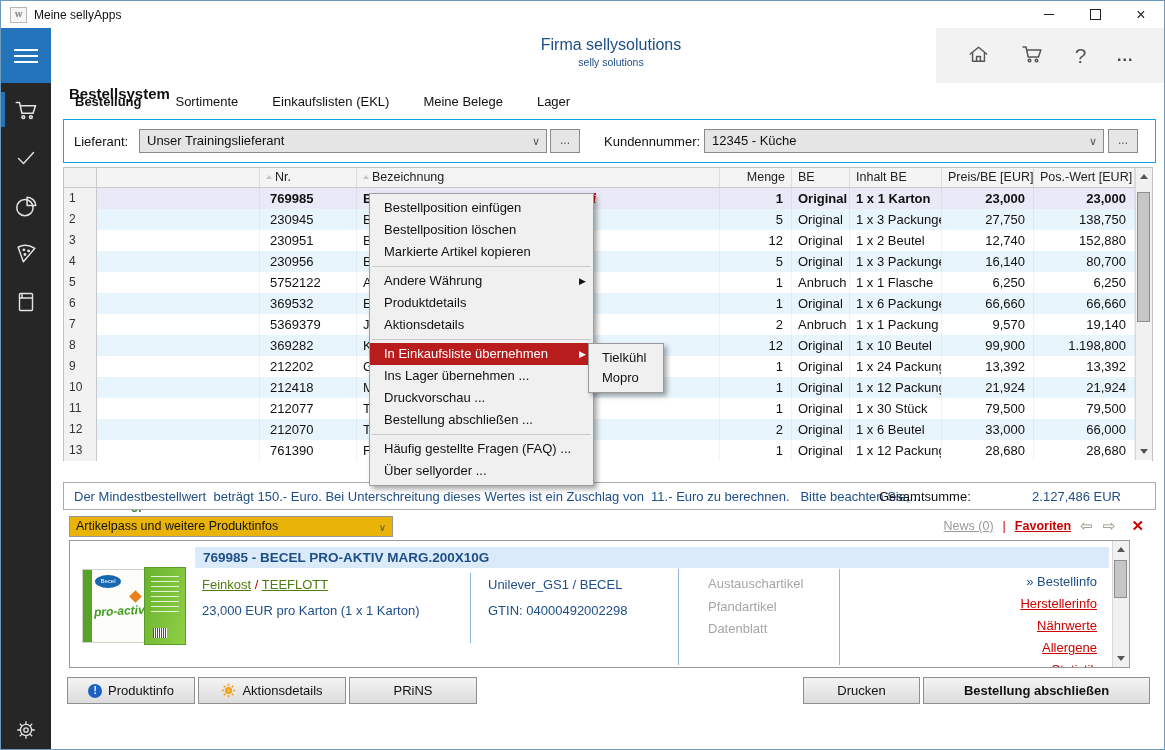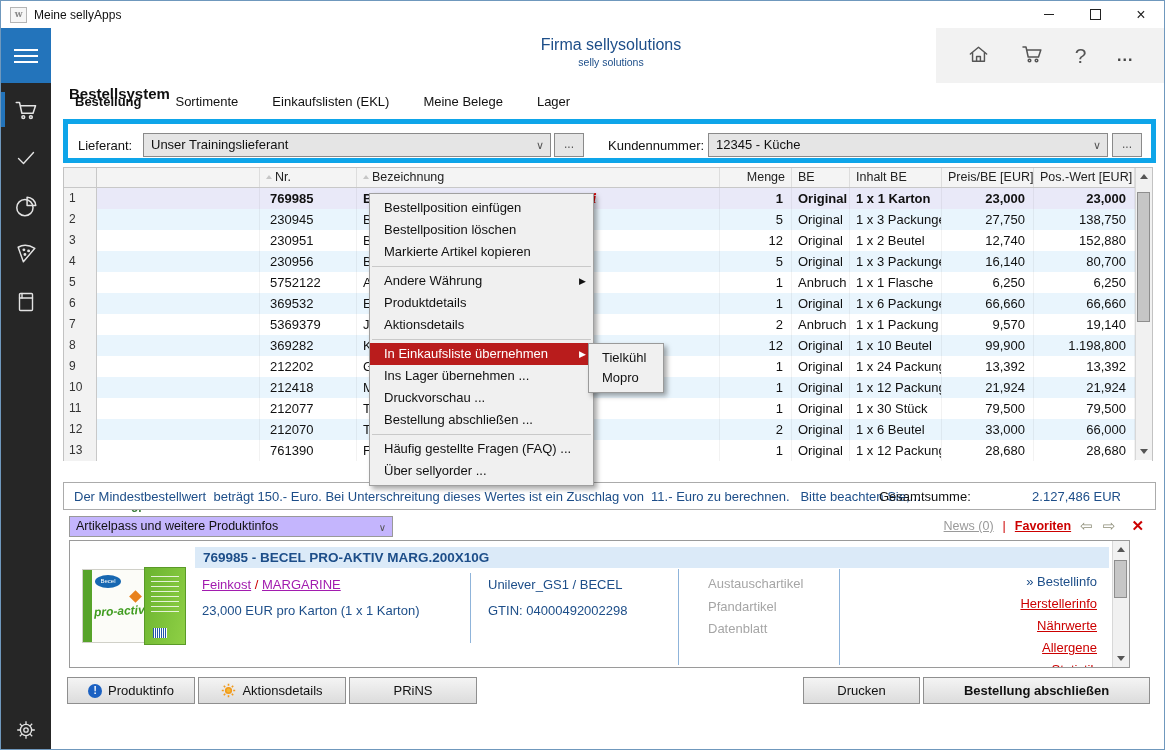--- a/index.html
+++ b/index.html
@@ -33,21 +33,21 @@
   .h-co .co-sub{font-size:10.5px;margin-top:2px;}
   .h-icons{position:absolute;right:0;top:0;bottom:0;width:228px;background:#f2f2f2;display:flex;align-items:center;justify-content:space-evenly;}
   .h-icons svg{stroke:#555;fill:none;stroke-width:1.5;stroke-linecap:round;stroke-linejoin:round;}
   .h-q{font-size:21px;font-weight:300;color:#555;}
   .h-dots{font-size:16px;font-weight:bold;color:#444;letter-spacing:1px;}
   
   .tab-bar{position:absolute;left:70px;top:88px;height:24px;display:flex;gap:26px;align-items:center;}
   .tab{font-size:13px;color:#111;padding:0 4px;}
   .tab.active span{font-weight:bold;}
   
-  .filterbar{position:absolute;left:62px;top:118px;width:1093px;height:44px;border:5px solid #0ea5e9;background:#fff;box-sizing:border-box;}
+  .filterbar{position:absolute;left:62px;top:118px;width:1093px;height:44px;border:1px solid #0ea5e9;background:#fff;box-sizing:border-box;}
   .f-label{position:absolute;top:14px;font-size:13px;}
   .combo{position:absolute;top:9px;height:24px;background:#e5e5e5;border:1px solid #8a8a8a;box-sizing:border-box;
          font-size:13px;line-height:22px;padding:0 22px 0 7px;color:#111;}
   .combo .chev{position:absolute;right:6px;top:0;line-height:22px;font-size:11px;color:#555;}
   .dots-btn{position:absolute;top:9px;width:30px;height:24px;background:#e6e6e6;border:1px solid #8a8a8a;box-sizing:border-box;
             text-align:center;line-height:20px;color:#555;font-size:12px;}
   
   .table{position:absolute;left:62px;top:166px;width:1090px;height:294px;border:1px solid #c2c2c2;box-sizing:border-box;background:#fff;}
   .grid{display:grid;grid-template-columns:33px 163px 97px 363px 72px 58px 92px 92px 101px;}
   .thead{height:19px;line-height:19px;background:#f4f4f4;border-bottom:1px solid #c8c8c8;font-size:12.5px;color:#222;}
@@ -73,21 +73,21 @@
   .statusrow{position:absolute;left:62px;top:460px;width:1093px;height:20px;font-size:12px;margin-top:34px;}
   .st-green{position:absolute;left:26px;top:3px;color:#3c7d3c;font-weight:600;}
   .st-red{position:absolute;left:223px;top:3px;color:#cc3928;}
   .st-nb{position:absolute;left:938px;top:3px;color:#b3b3b3;display:flex;gap:14px;}
   .summary{position:absolute;left:62px;top:481px;width:1093px;height:28px;border:1px solid #ababab;background:#fff;box-sizing:border-box;}
   .sm-msg{position:absolute;left:10px;top:6px;color:#1d4e89;font-size:13px;white-space:pre;}
   .sm-label{position:absolute;left:815px;top:6px;color:#111;font-size:13px;}
   .sm-value{position:absolute;right:34px;top:6px;color:#1d4e89;font-size:13px;}
   
   .infobar{position:absolute;left:62px;top:514px;width:1093px;height:23px;}
-  .ib-combo{position:absolute;left:6px;top:1px;width:324px;height:21px;background:#c4b5fd;border:1px solid #999;
+  .ib-combo{position:absolute;left:6px;top:1px;width:324px;height:21px;background:#eab308;border:1px solid #999;
             box-sizing:border-box;font-size:12.5px;line-height:19px;padding:0 20px 0 6px;}
   .ib-right{position:absolute;right:12px;top:2px;display:flex;align-items:center;gap:9px;font-size:12.5px;}
   .ib-news{color:#9a9a9a;text-decoration:underline;margin-left:12px;}
   .ib-pipe{color:#cc0000;}
   .ib-fav{color:#cc0000;text-decoration:underline;font-weight:600;}
   .ib-arrows{color:#8f8f7a;font-size:15px;letter-spacing:3px;}
   .ib-close{color:#cc0000;font-weight:bold;font-size:15px;margin-left:4px;}
   
   .panel{position:absolute;left:68px;top:539px;width:1061px;height:128px;border:1px solid #9a9a9a;background:#fff;
          box-sizing:border-box;overflow:hidden;}
@@ -100,21 +100,21 @@
             color:#fff;font-size:6px;text-align:center;line-height:13px;}
   .pkg-name{position:absolute;left:11px;top:34px;color:#3f9c1f;font-style:italic;font-weight:bold;font-size:12px;transform:rotate(-3deg);}
   .pkg-chip{position:absolute;right:5px;top:22px;width:9px;height:9px;background:#e8821e;transform:rotate(45deg);}
   .pkg-side{position:absolute;left:66px;top:10px;width:40px;height:76px;background:linear-gradient(105deg,#6ab32f,#8fd045);
             border:1px solid #5a9a28;}
   .pkg-side::before{content:"";position:absolute;left:6px;top:8px;right:6px;height:40px;
             background:repeating-linear-gradient(#ffffffcc 0 1px,transparent 1px 5px);}
   .pkg-side::after{content:"";position:absolute;left:8px;bottom:6px;width:14px;height:10px;
             background:repeating-linear-gradient(90deg,#2255aa 0 1px,#fff 1px 2px);}
   .p-cats{position:absolute;left:132px;top:36px;font-size:13px;}
-  .p-link{color:#a21caf;text-decoration:underline;}
+  .p-link{color:#4d7c0f;text-decoration:underline;}
   .p-sep{color:#cc0000;}
   .p-price{position:absolute;left:132px;top:62px;color:#1d4e89;font-size:13px;}
   .p-div{position:absolute;width:1px;background:#8fb4da;}
   .p-vendor{position:absolute;left:418px;top:36px;color:#1d4e89;font-size:13px;}
   .p-gtin{position:absolute;left:418px;top:62px;color:#1d4e89;font-size:13px;}
   .p-flags{position:absolute;left:638px;top:32px;color:#a6a6a6;font-size:13px;line-height:22.5px;}
   .p-links{position:absolute;right:32px;top:30px;text-align:right;font-size:13px;line-height:22px;}
   .p-binfo{color:#1d4e89;display:block;}
   .p-rlink{display:block;color:#cc0000;text-decoration:underline;}
   
@@ -455,21 +455,21 @@
       <div class="pkg-face">
           <span class="pkg-oval">Becel</span>
           <span class="pkg-name">pro-activ</span>
           <span class="pkg-chip"></span>
         </div>
       <div class="pkg-side"></div>
     </div>
     <div class="p-cats">
       <span class="p-link">Feinkost</span>
       <span class="p-sep">/</span>
-      <span class="p-link">MARGARINE</span>
+      <span class="p-link">TEEFLOTT</span>
     </div>
     <div class="p-price">23,000 EUR pro Karton (1 x 1 Karton)</div>
     <div class="p-div" style="left:400px;top:32px;height:70px"></div>
     <div class="p-vendor">Unilever_GS1 / BECEL</div>
     <div class="p-gtin">GTIN: 04000492002298</div>
     <div class="p-div" style="left:608px;top:28px;height:96px"></div>
     <div class="p-flags">
         <div>Austauschartikel</div>
         <div>Pfandartikel</div>
         <div>Datenblatt</div>

